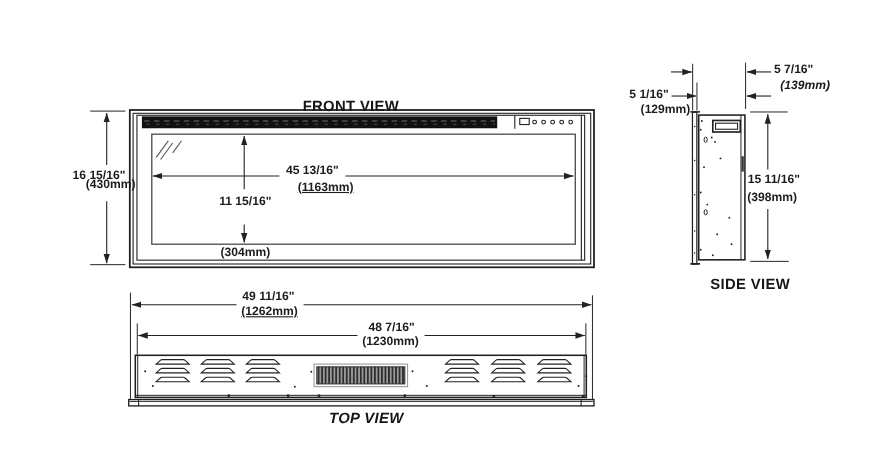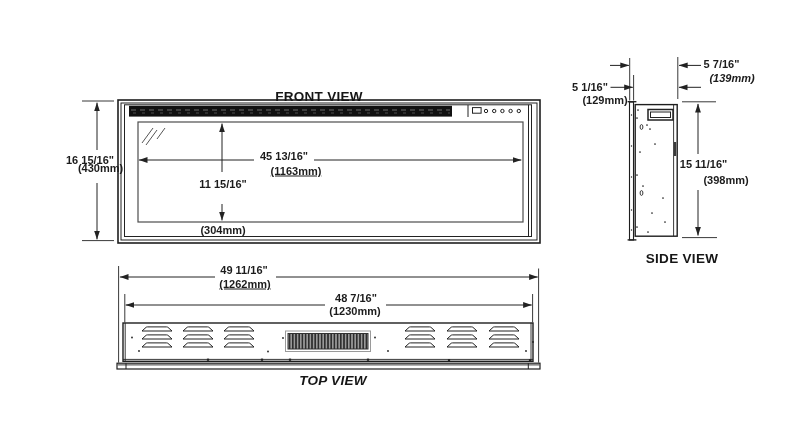--- a/index.html
+++ b/index.html
@@ -227,20 +227,20 @@
 <div class="lbl" style="left:284px;top:155.5px;">45 13/16"</div>
 <div class="lbl" style="left:296px;top:170.5px;text-decoration:underline;">(1163mm)</div>
 <div class="lbl" style="left:223px;top:184px;">11 15/16"</div>
 <div class="lbl" style="left:223px;top:197.5px;margin-top:32px;">(304mm)</div>
 
 <div class="lbl" style="left:721.5px;top:63.5px;">5 7/16"</div>
 <div class="lbl" style="left:732px;top:77.5px;font-style:italic;">(139mm)</div>
 <div class="lbl" style="left:590px;top:87.3px;">5 1/16"</div>
 <div class="lbl" style="left:605px;top:99.5px;">(129mm)</div>
 <div class="lbl" style="left:703.5px;top:164px;">15 11/16"</div>
-<div class="lbl" style="left:702px;top:179.5px;margin-left:24px;">(398mm)</div>
+<div class="lbl" style="left:702px;top:179.5px;">(398mm)</div>
 
 <div class="lbl" style="left:244px;top:269.5px;">49 11/16"</div>
 <div class="lbl" style="left:245px;top:284px;text-decoration:underline;">(1262mm)</div>
 <div class="lbl" style="left:356px;top:297.5px;">48 7/16"</div>
 <div class="lbl" style="left:355px;top:310.5px;">(1230mm)</div>
 
 </div>
 
 </body></html>

